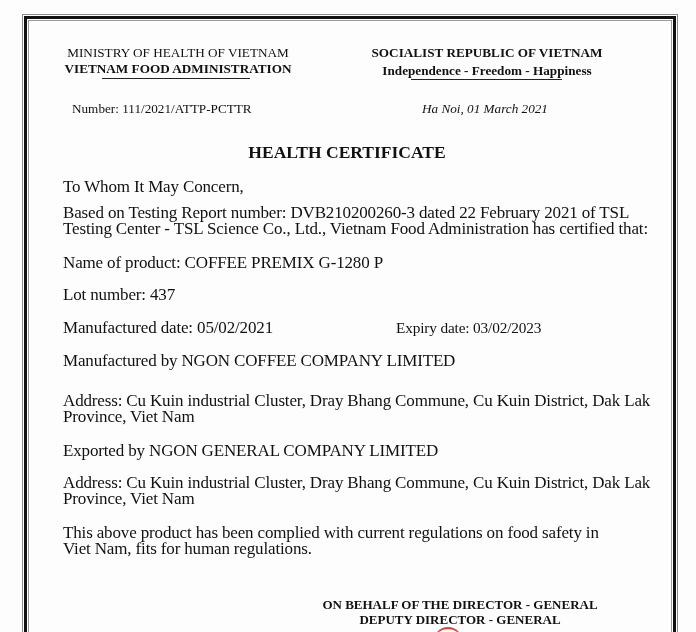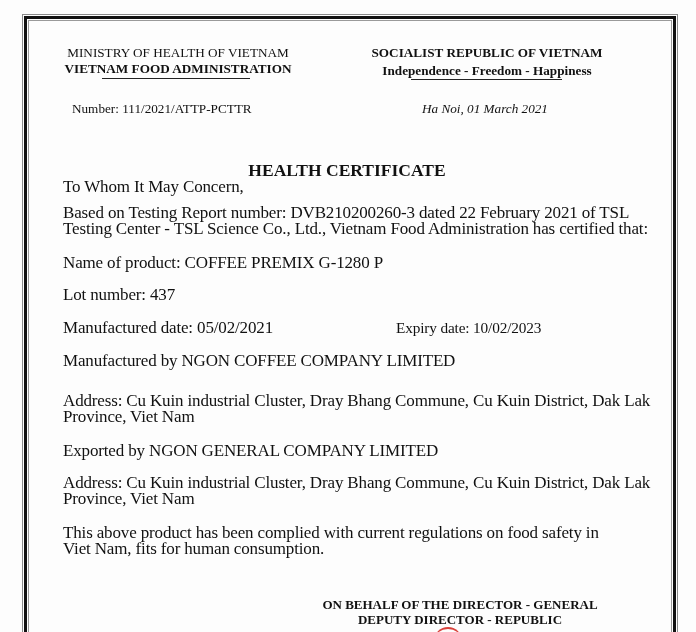--- a/index.html
+++ b/index.html
@@ -108,43 +108,43 @@
 <div class="txt hdr center" style="left:178px; top:45px;">MINISTRY OF HEALTH OF VIETNAM</div>
 <div class="txt hdr center bold" style="left:178px; top:61px;">VIETNAM FOOD ADMINISTRATION</div>
 <div class="underline-rule" style="left:102px; top:78px; width:148px;"></div>
 <div class="txt hdr" style="left:72px; top:101px;">Number:  111/2021/ATTP-PCTTR</div>
 
 <div class="txt hdr center bold" style="left:487px; top:45px;">SOCIALIST REPUBLIC OF VIETNAM</div>
 <div class="txt hdr center bold" style="left:487px; top:63px;">Independence - Freedom - Happiness</div>
 <div class="underline-rule" style="left:411px; top:79px; width:151px;"></div>
 <div class="txt hdr center italic" style="left:485px; top:101px;">Ha Noi, 01 March 2021</div>
 
-<div class="txt title center" style="left:347px; top:161px;">HEALTH CERTIFICATE</div>
+<div class="txt title center" style="left:347px; top:143px;">HEALTH CERTIFICATE</div>
 
 <div class="txt body-line" style="top:179px;">To Whom It May Concern,</div>
 
 <div class="txt body-line" style="top:205px;">Based on Testing Report number: DVB210200260-3  dated 22 February 2021 of TSL</div>
 <div class="txt body-line" style="top:221px;">Testing Center - TSL Science Co., Ltd., Vietnam Food Administration has certified that:</div>
 
 <div class="txt body-line" style="top:255px;">Name of product: COFFEE PREMIX G-1280 P</div>
 
 <div class="txt body-line" style="top:287px;">Lot  number: 437</div>
 
 <div class="txt body-line" style="top:320px;">Manufactured date: 05/02/2021</div>
-<div class="txt" style="left:396px; top:320px; font-size:15.3px; letter-spacing:-0.15px;">Expiry date: 10/02/2023</div>
+<div class="txt" style="left:396px; top:320px; font-size:15.3px; letter-spacing:-0.15px;">Expiry date: 03/02/2023</div>
 
 <div class="txt body-line" style="top:353px;">Manufactured by NGON COFFEE COMPANY LIMITED</div>
 
 <div class="txt body-line" style="top:393px;">Address: Cu Kuin industrial Cluster, Dray Bhang Commune, Cu Kuin District, Dak Lak</div>
 <div class="txt body-line" style="top:409px;">Province, Viet Nam</div>
 
 <div class="txt body-line" style="top:443px;">Exported by NGON GENERAL COMPANY LIMITED</div>
 
 <div class="txt body-line" style="top:475px;">Address: Cu Kuin industrial Cluster, Dray Bhang Commune, Cu Kuin District, Dak Lak</div>
 <div class="txt body-line" style="top:491px;">Province, Viet Nam</div>
 
 <div class="txt body-line" style="top:525px;">This above product has been complied with current regulations on food safety in</div>
-<div class="txt body-line" style="top:541px;">Viet Nam, fits for human consumption.</div>
+<div class="txt body-line" style="top:541px;">Viet Nam, fits for human regulations.</div>
 
 <div class="txt sig center" style="left:460px; top:597px;">ON BEHALF OF THE DIRECTOR - GENERAL</div>
-<div class="txt sig center" style="left:460px; top:612px;">DEPUTY DIRECTOR - REPUBLIC</div>
+<div class="txt sig center" style="left:460px; top:612px;">DEPUTY DIRECTOR - GENERAL</div>
 
 <div class="stamp-arc"></div>
 
 </body></html>

